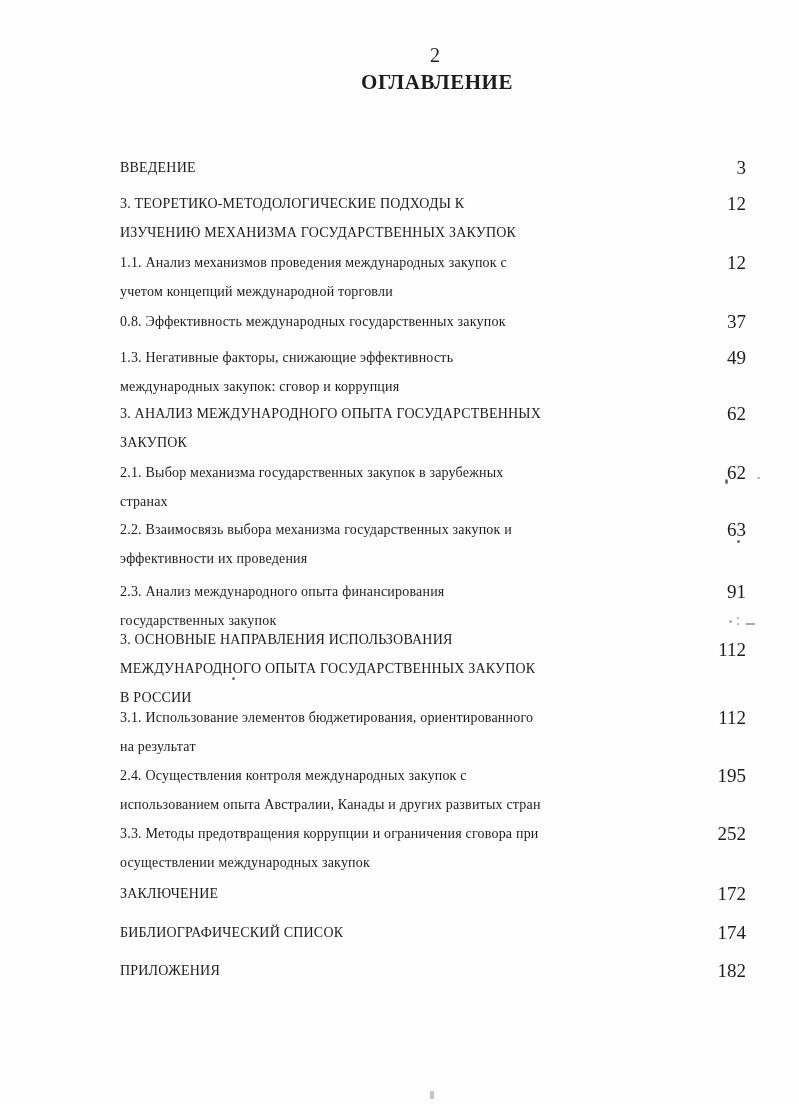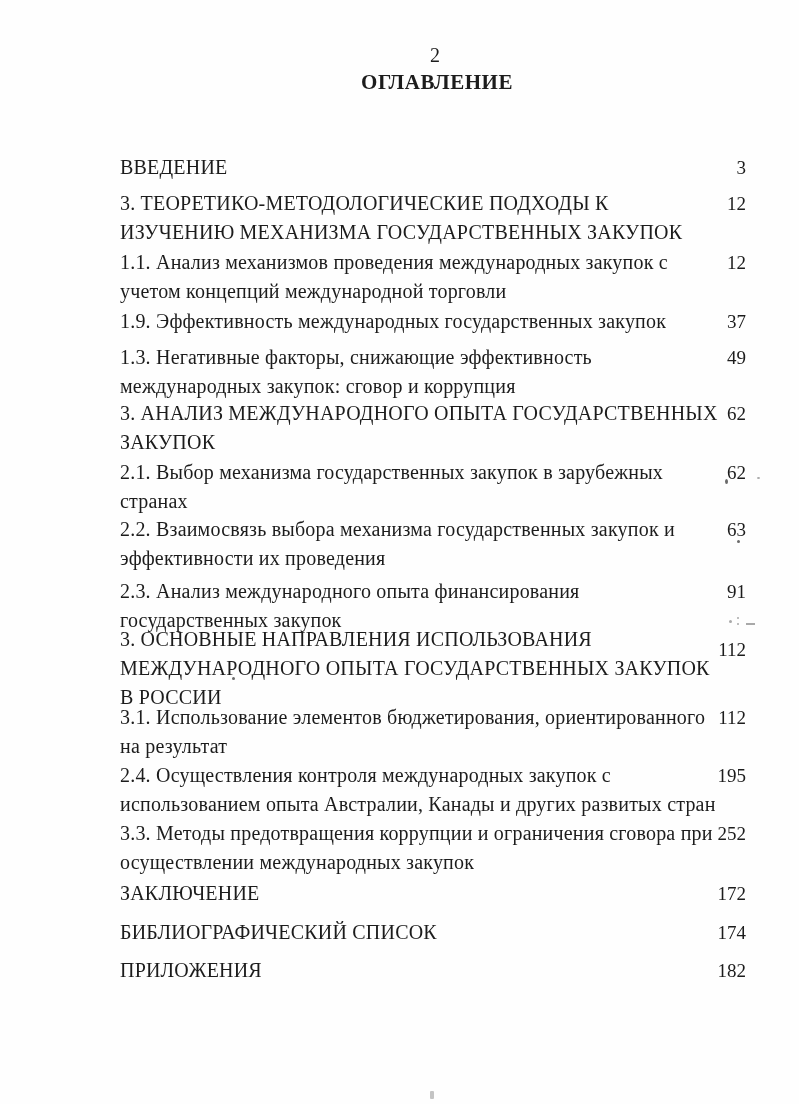--- a/index.html
+++ b/index.html
@@ -41,21 +41,21 @@
   .entry {
     position: absolute;
     left: 120px;
     right: 40px;
   }
   .entry-title {
     position: absolute;
     left: 0;
     top: 0;
     width: 600px;
-    font-size: 20px;
+    font-size: 14px;
     line-height: 29px;
     white-space: pre-line;
     letter-spacing: 0.2px;
   }
   .entry-page {
     position: absolute;
     left: 570px;
     top: 0;
     width: 56px;
     text-align: right;
@@ -92,21 +92,21 @@
     <div class="entry-page">12</div>
   </div>
 
   <div class="entry" style="top:248px">
     <div class="entry-title">1.1. Анализ механизмов проведения международных закупок с
 учетом концепций международной торговли</div>
     <div class="entry-page">12</div>
   </div>
 
   <div class="entry" style="top:307px">
-    <div class="entry-title">1.9. Эффективность международных государственных закупок</div>
+    <div class="entry-title">0.8. Эффективность международных государственных закупок</div>
     <div class="entry-page">37</div>
   </div>
 
   <div class="entry" style="top:343px">
     <div class="entry-title">1.3. Негативные факторы, снижающие эффективность
 международных закупок: сговор и коррупция</div>
     <div class="entry-page">49</div>
   </div>
 
   <div class="entry" style="top:399px">

